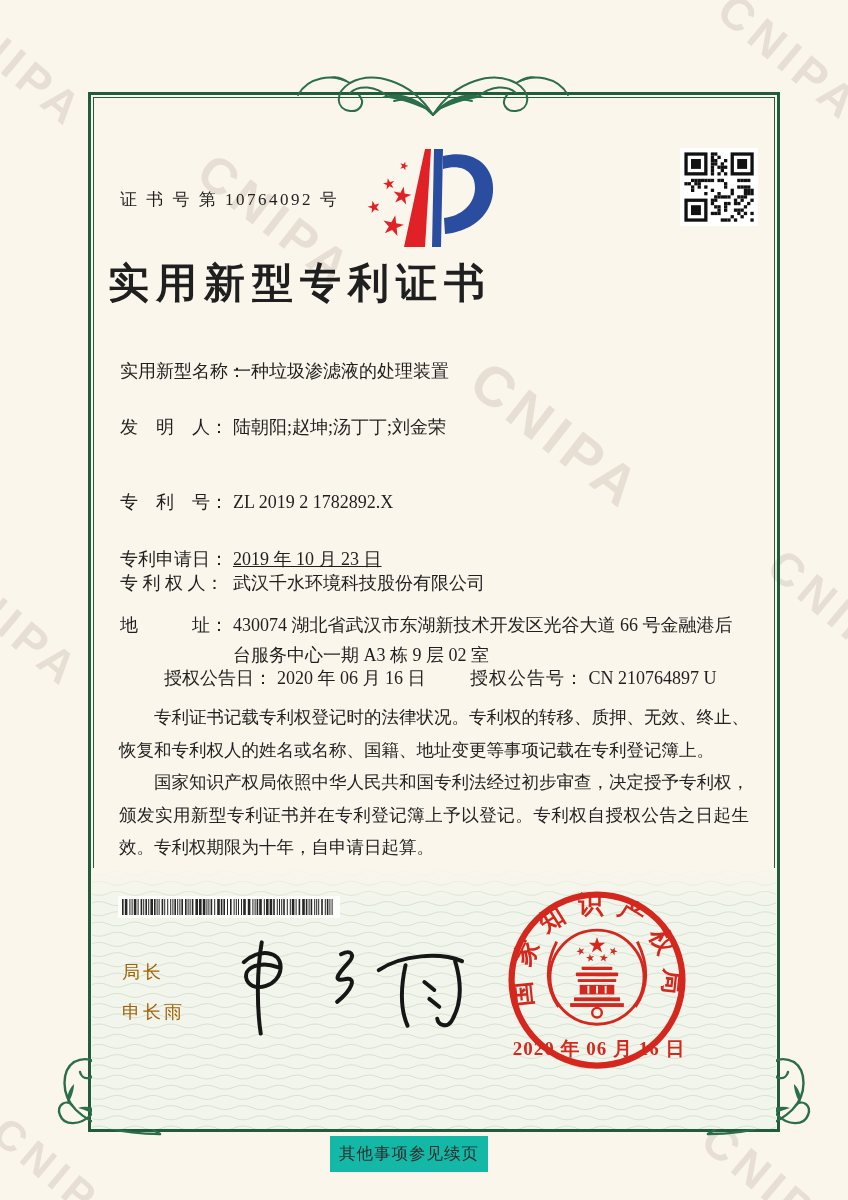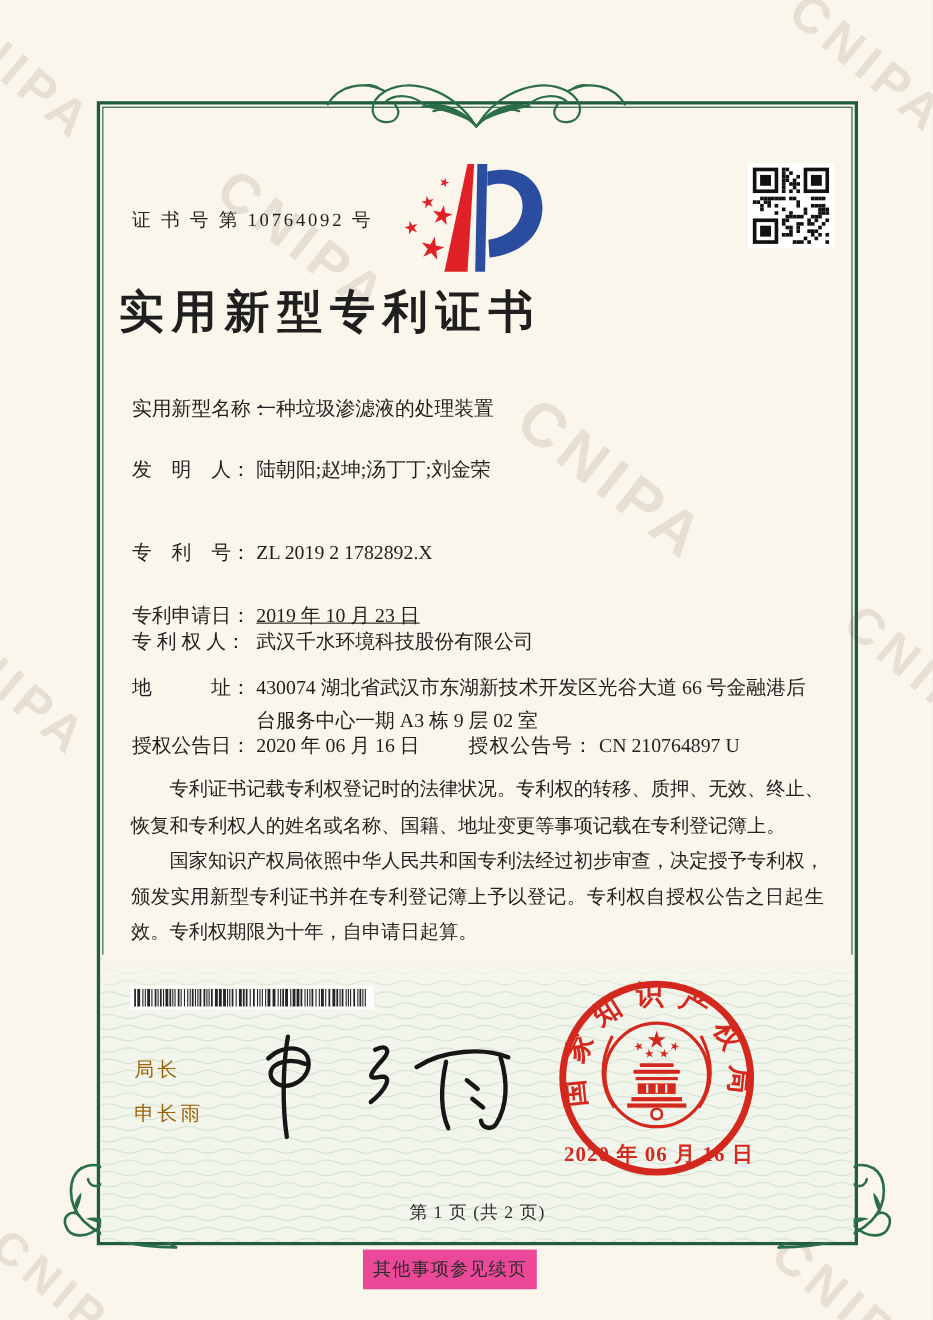--- a/index.html
+++ b/index.html
@@ -48,21 +48,21 @@
   .title{
     position:absolute; left:88px; top:256px; width:692px; 
     font-size:41px; font-weight:700; letter-spacing:7px;padding-left:20px;
   }
   
   .row{position:absolute; left:120px; width:636px; padding-left:113px;
        font-size:18px; line-height:30px;}
   .row .lbl{position:absolute; left:0; top:0; white-space:pre;}
   .r0{top:356px;} .r1{top:412px;} .r2{top:487px;} .r3{top:544px;text-decoration:underline;}
   .r4{top:568px;} .r5{top:610px; width:625px;}
-  .r6{top:663px;}
+  .r6{top:663px;margin-left:44px;}
   .grant2{display:inline-block; margin-left:40px; white-space:nowrap;}
   .grant2 .lbl2{letter-spacing:1px;}
   
   .paras{position:absolute; left:119px; top:701px; width:630px;
          font-size:17.5px; line-height:32.5px; color:#232323; text-align:justify;}
   .paras p{text-indent:2em;}
   
   .band{position:absolute; left:92px; top:868px; width:684px; height:261px;
         background:var(--band-bg); overflow:hidden;}
   .band::before{content:""; position:absolute; left:0; top:0; right:0; height:34px;
@@ -75,21 +75,21 @@
   .director div{margin-bottom:16px;}
   .signature{position:absolute; left:138px; top:58px; width:238px; height:116px; z-index:3;}
   .seal{position:absolute; left:409px; top:18px; width:192px; height:192px; z-index:3;}
   .seal-date{position:absolute; left:416px; top:168px; width:182px; z-index:4;
         text-align:center; color:var(--seal-red); font-size:19px; font-weight:700;
         letter-spacing:1px; white-space:nowrap;}
   .page-info{position:absolute; left:0; top:224px; width:100%; z-index:3;
         text-align:center; font-size:16px; color:#2a2a2a; letter-spacing:1px;}
   
   .footer-note{position:absolute; left:330px; top:1136px; width:158px; height:36px;
-        background:#ec4899; text-align:center; line-height:36px; font-size:16.5px;
+        background:#14b8a6; text-align:center; line-height:36px; font-size:16.5px;
         color:#2c2c2c; letter-spacing:1px;}
   svg{display:block;}
 </style>
 </head>
 <body>
 
 <div class="page">
 
   <span class="wm wm1">CNIPA</span>
   <span class="wm wm2">CNIPA</span>
@@ -471,18 +471,17 @@
         </g>
         <g style="fill:var(--band-bg)">
           <rect x="90" y="104" width="2" height="8"></rect>
           <rect x="99" y="104" width="2" height="8"></rect>
           <rect x="108" y="104" width="2" height="8"></rect>
         </g>
       </g>
     </svg>
     <div class="seal-date">2020 年 06 月 16 日</div>
 
-    <div class="page-info">第 1 页 (共 2 页)</div>
   </div>
 
   <div class="footer-note">其他事项参见续页</div>
 
 </div>
 
 </body></html>

